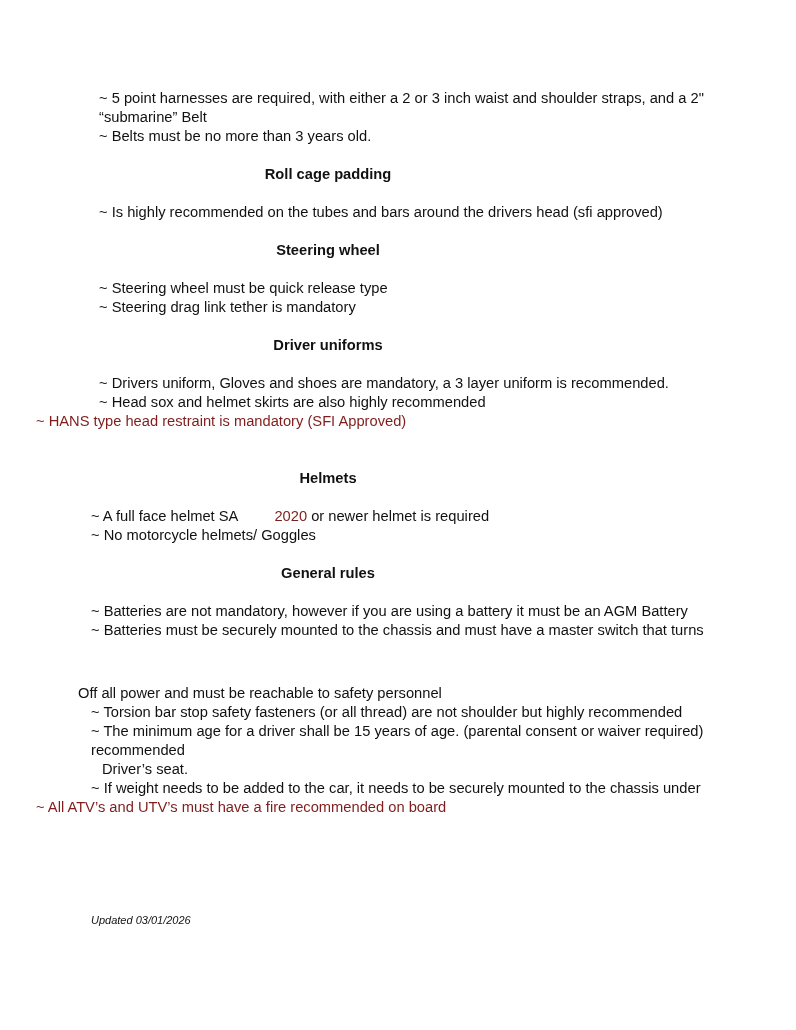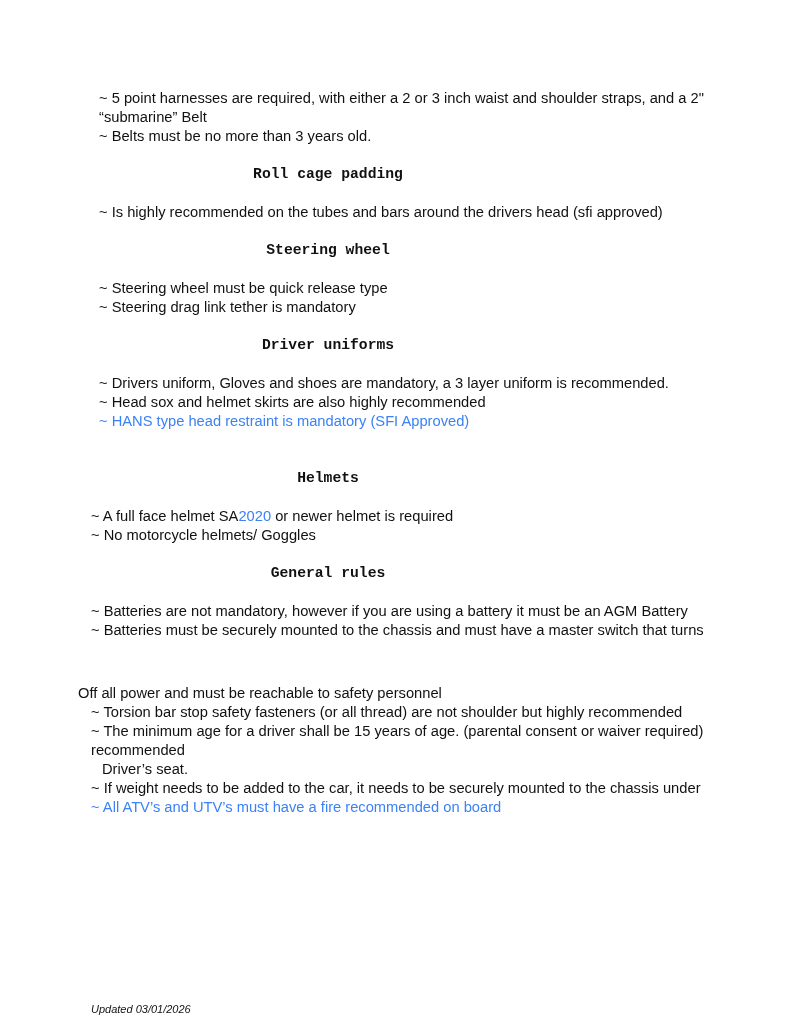--- a/index.html
+++ b/index.html
@@ -20,27 +20,26 @@
   .in-b { padding-left: 91px; }   
   .cont-1 { padding-left: 78px; margin-top: 44px; } 
   .cont-2 { padding-left: 102px; }
   .p-gap { }    
   .heading {
     font-size: 14.7px;
     font-weight: bold;
     text-align: center;
     margin: 19px 0;
     padding-left: 20px; 
-    font-family: Liberation Mono, monospace;
   }
   .gap2 { margin-top: 38px; }     
-  .red { color: #3b82f6; }
+  .red { color: #7f1d1d; padding-left: 36px; }
   .footer {
     position: absolute;
-    top: 1000px;
+    top: 911px;
     left: 91px;
     font-size: 11px;
     font-style: italic;
     color: #111111;
   }
 </style>
 </head>
 <body>
 
 <div class="page">

